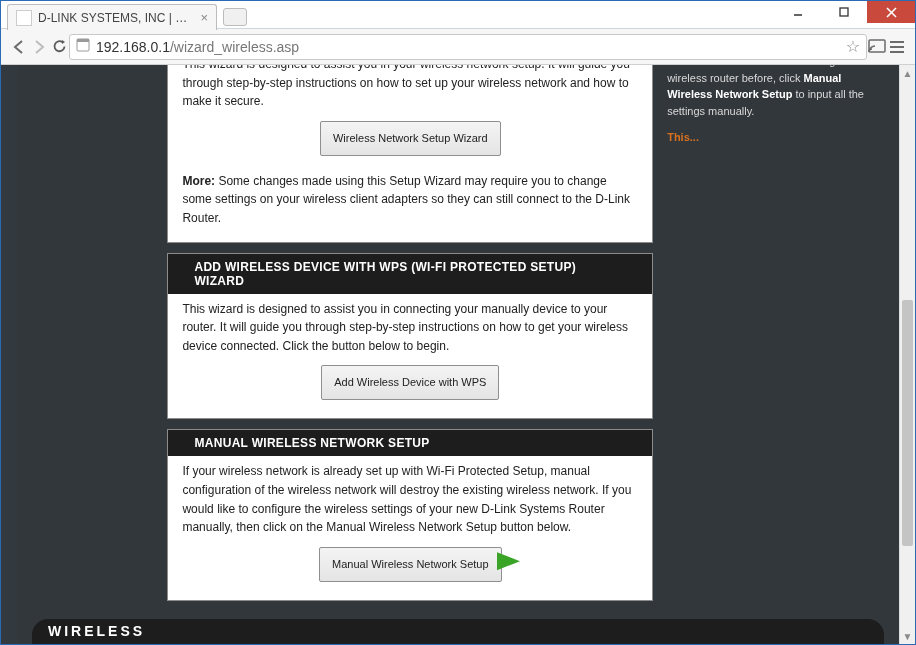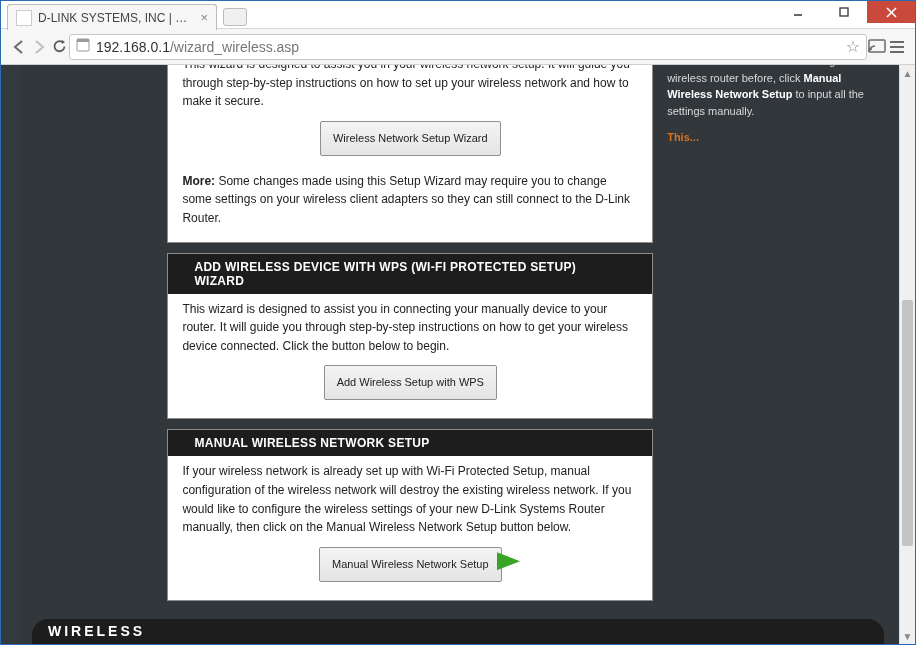--- a/index.html
+++ b/index.html
@@ -157,21 +157,21 @@
                     <b>More:</b><span> Some changes made using this Setup Wizard may require you to change some settings on your wireless client adapters so they can still connect to the D-Link Router.</span>
                   </div>
                 </div>
               </div>
 
               <div class="panel">
                 <div class="panel-header">ADD WIRELESS DEVICE WITH WPS (WI-FI PROTECTED SETUP) WIZARD</div>
                 <div class="panel-body">
                   <div>This wizard is designed to assist you in connecting your manually device to your router. It will guide you through step-by-step instructions on how to get your wireless device connected. Click the button below to begin.</div>
                   <div class="btn-row">
-                    <span class="ui-btn">Add Wireless Setup with WPS</span>
+                    <span class="ui-btn">Add Wireless Device with WPS</span>
                   </div>
                 </div>
               </div>
 
               <div class="panel">
                 <div class="panel-header">MANUAL WIRELESS NETWORK SETUP</div>
                 <div class="panel-body">
                   <div>If your wireless network is already set up with Wi-Fi Protected Setup, manual configuration of the wireless network will destroy the existing wireless network. If you would like to configure the wireless settings of your new D-Link Systems Router manually, then click on the Manual Wireless Network Setup button below.</div>
                   <div class="btn-row">
                     <span class="arrow">

